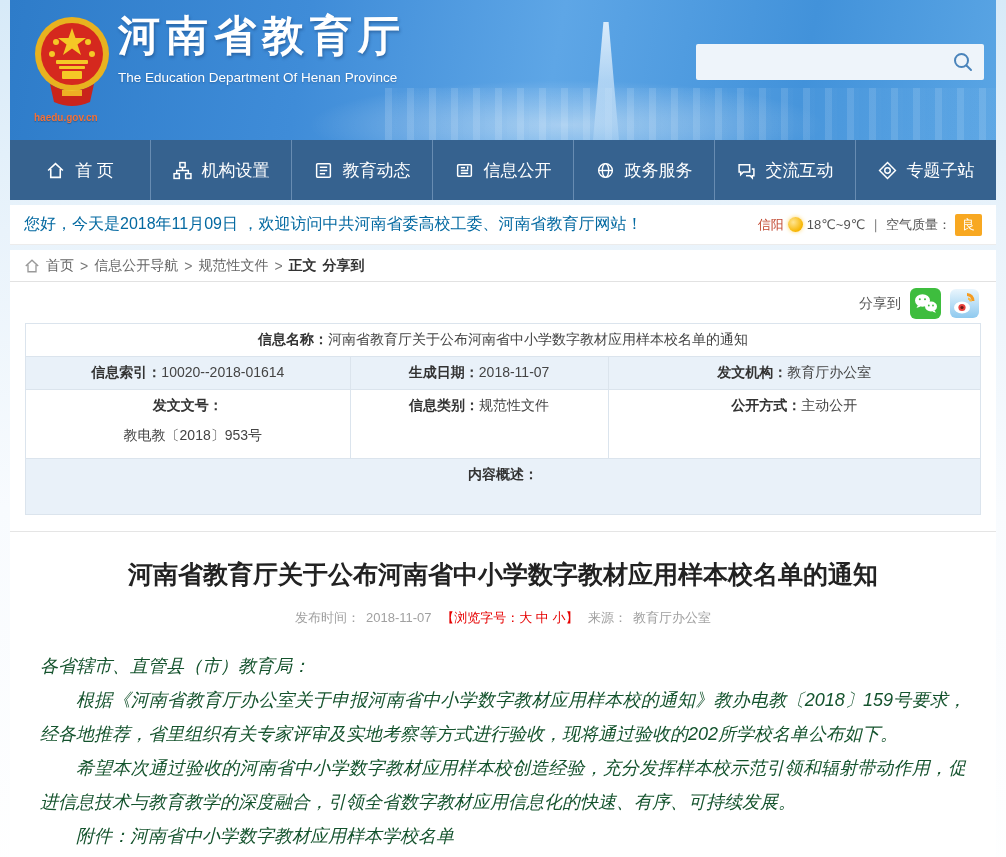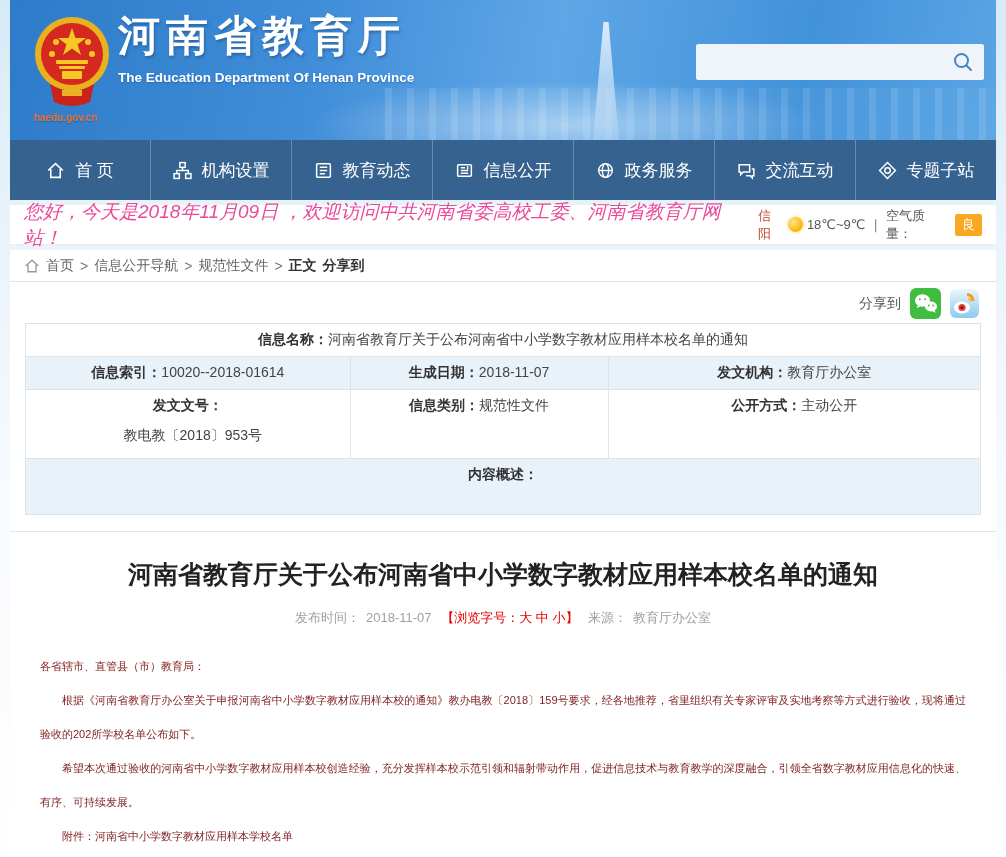--- a/index.html
+++ b/index.html
@@ -20,37 +20,37 @@
     background:radial-gradient(ellipse at center, rgba(255,255,255,.45) 0%, rgba(255,255,255,0) 70%); }
   .skyline { position:absolute; bottom:0; right:0; width:62%; height:52px; opacity:.55;
     background:repeating-linear-gradient(90deg, rgba(255,255,255,.25) 0 7px, rgba(160,200,235,.15) 7px 12px, rgba(255,255,255,.05) 12px 22px); }
   .tower { position:absolute; bottom:0; left:583px; width:26px; height:118px;
     background:linear-gradient(180deg, rgba(240,248,255,.85), rgba(180,215,245,.45));
     clip-path:polygon(40% 0, 60% 0, 100% 100%, 0 100%); }
   .emblem { position:absolute; left:22px; top:14px; }
   .domain-txt { position:absolute; left:24px; top:112px; font-size:10px; font-weight:bold; color:#f2713a; text-shadow:0 1px 1px rgba(0,0,0,.25); }
   .brand { position:absolute; left:108px; top:8px; }
   .site-name { font-size:42px; font-weight:bold; color:#fff; letter-spacing:6px; text-shadow:1px 2px 3px rgba(20,60,110,.45); }
-  .site-en { margin-top:6px; font-size:13.5px; font-weight:bold; color:#fff; text-shadow:0 1px 2px rgba(20,60,110,.4); }
+  .site-en { margin-top:6px; font-size:13.5px; font-weight:normal; color:#fff; text-shadow:0 1px 2px rgba(20,60,110,.4); }
   .search-box { position:absolute; top:44px; right:12px; width:288px; height:36px;
     background:#eef4fa; border-radius:2px; }
   .search-box input { position:absolute; inset:0; border:0; background:transparent; padding:0 40px 0 12px; font-size:14px; color:#333; outline:none; }
   .search-icon { position:absolute; right:10px; top:7px; cursor:pointer; }
 
   
   .nav { display:flex; height:60px; background:#36628f; }
   .nav-item { flex:1; display:flex; align-items:center; justify-content:center; gap:10px;
     color:#fff; font-size:17px; text-decoration:none; border-right:1px solid rgba(180,205,230,.4); cursor:pointer; }
   .nav-item:last-child { border-right:none; }
   .nav-item svg { flex:0 0 auto; }
 
   
   .statusbar { display:flex; align-items:center; justify-content:space-between;
     height:40px; margin-top:5px; padding:0 14px; background:#fff; border-bottom:1px solid #ececec; }
-  .greeting { font-size:19px; color:#ec4899;font-style:italic; }
+  .greeting { font-size:16px; color:#0369a1; }
   .weather { display:flex; align-items:center; gap:4px; font-size:13px; color:#555; }
   .city { color:#c1472f; }
   .sun { width:15px; height:15px; border-radius:50%;
     background:radial-gradient(circle at 35% 35%, #ffe592, #f7b500 70%, #e89d00); box-shadow:0 0 4px #ffd76e; }
   .aq-badge { background:#f8a821; color:#fff; font-size:13px; padding:2px 7px; border-radius:2px; }
 
   
   .breadcrumb { display:flex; align-items:center; gap:6px; height:32px; margin-top:5px;
     padding:0 14px; background:#fff; border-bottom:1px solid #e2e2e2; font-size:14px; color:#666; }
   .breadcrumb a { color:#666; text-decoration:none; cursor:pointer; }
@@ -70,21 +70,21 @@
   .docnum-val { display:block; padding:12px 0 6px 10px; }
   td.summary { height:56px; }
   .w1 { width:34%; } .w2 { width:27%; }
 
   
   .article { border-top:1px solid #e5e5e5; margin:16px -15px 0; padding:26px 30px 10px; }
   .art-title { text-align:center; font-size:25px; font-weight:bold; color:#222; margin-bottom:18px; }
   .art-meta { text-align:center; font-size:13px; color:#a0a0a0; margin-bottom:22px; }
   .art-meta span { margin:0 3px; }
   .meta-red { color:#e60000; }
-  .art-body p { font-size:11px; line-height:34px; color:#7f1d1d; text-align:justify; }
+  .art-body p { font-size:18px; line-height:34px; color:#14532d; text-align:justify;font-style:italic; }
   .art-body p.indent { text-indent:2em; }
   .signature { text-align:right; font-size:15px; line-height:34px; color:#404040; padding-right:28px; margin-top:4px; }
 </style>
 </head>
 <body>
 
 <div class="page">
 
   <header class="banner">
     <div class="cloud"></div>

